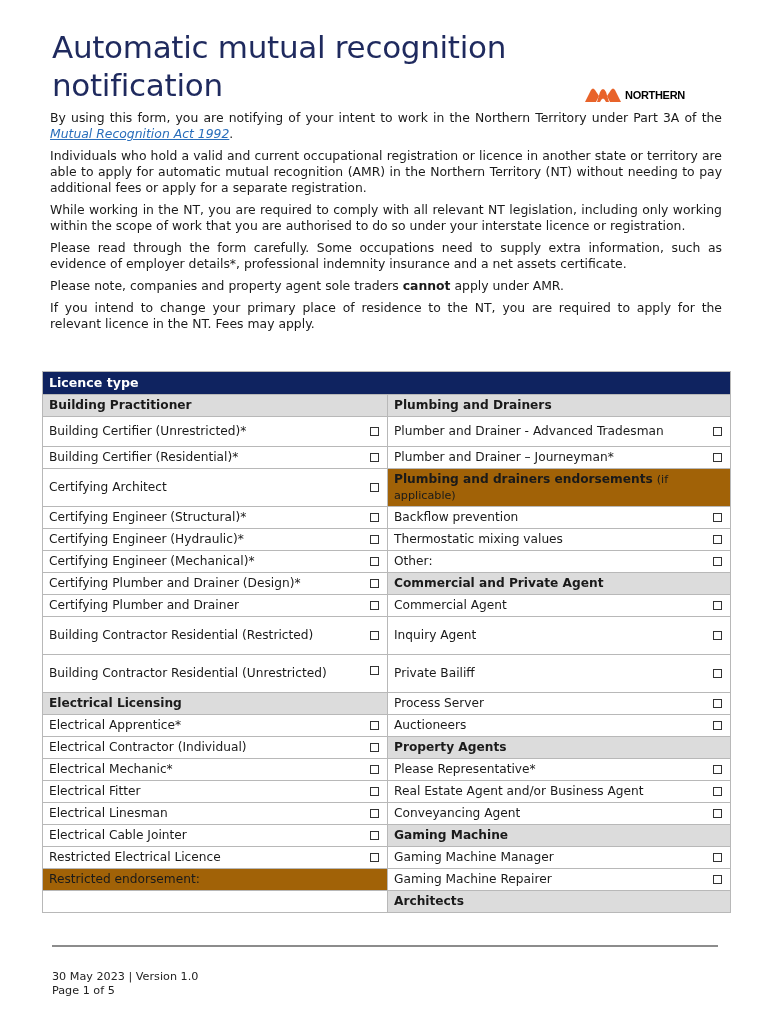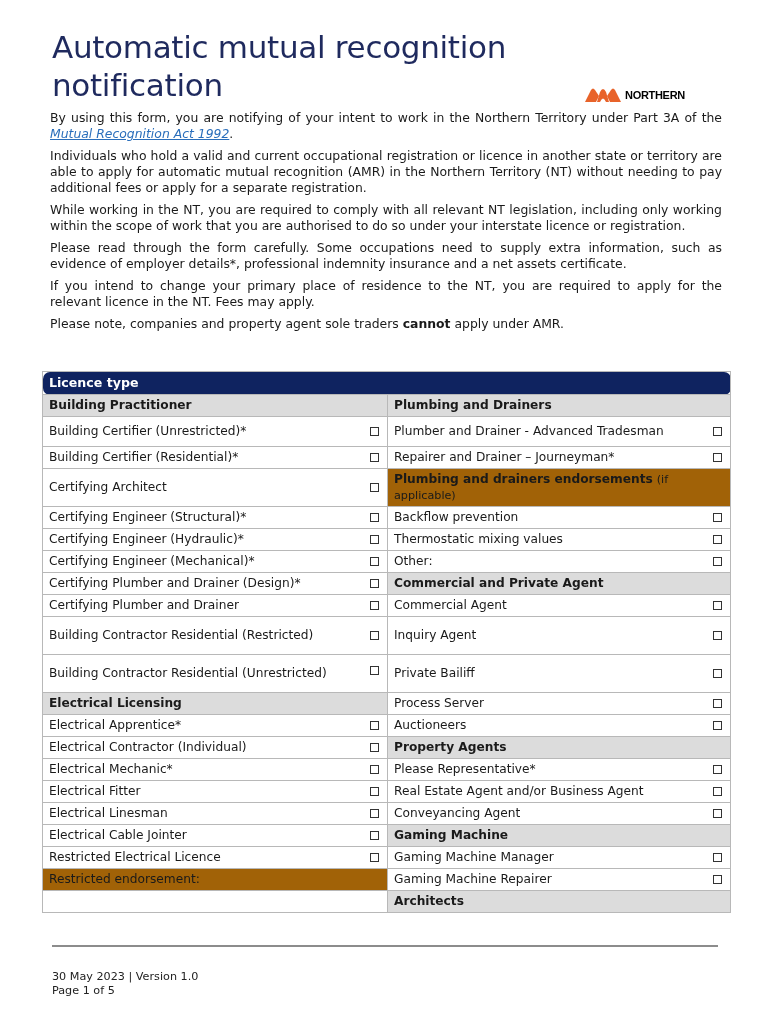--- a/index.html
+++ b/index.html
@@ -12,21 +12,21 @@
   .logo svg { display: block; }
   .logo-text { font-family: "Liberation Sans", sans-serif; font-size: 11px; font-weight: bold;
                color: #000000; letter-spacing: -0.3px; }
   .intro { position: absolute; left: 50px; top: 110px; width: 672px;
            font-size: 12.4px; line-height: 15.8px; }
   .intro p { margin: 0 0 6.5px 0; text-align: justify; }
   .intro a { color: #2a6ebb; font-style: italic; text-decoration: underline; }
   table.lic { position: absolute; left: 42px; top: 371px; width: 688px; border-collapse: collapse;
               font-size: 12.2px; table-layout: fixed; }
   table.lic td { border: 1px solid #b8b8b8; padding: 0 6px; vertical-align: middle; line-height: 14.5px; }
-  .thead td { background: #0f2360; color: #ffffff; font-weight: bold; height: 22px; font-size: 12.6px; border-color:#0f2360;border-radius:7px; }
+  .thead td { background: #0f2360; color: #ffffff; font-weight: bold; height: 22px; font-size: 12.6px; border-color:#0f2360; }
   .sect { background: #dcdcdc; font-weight: bold; }
   .sub { background: #a16207; }
   .cb { display: inline-block; width: 9px; height: 9px; border: 1px solid #333; box-sizing: border-box; }
   .cell { display: flex; align-items: center; justify-content: space-between; }
   .cell.top { align-items: flex-start; }
   .cell .lbl { flex: 1; padding-right: 8px; }
   .cell .box { width: 14px; display: flex; justify-content: center; }
   .small { font-weight: normal; font-size: 11.2px; }
   .rule { position: absolute; left: 52px; top: 945px; width: 666px; height: 2px; background: #8c8c8c; }
   .footer { position: absolute; left: 52px; top: 970px; font-size: 11.2px; line-height: 14px; color: #222; }
@@ -47,22 +47,22 @@
     <path d="M26 16 L23 10 L27 4 Q29 1 31 4 L37 16 Z" fill="#e8632a"></path>
   </svg>
   <span class="logo-text">NORTHERN</span>
 </div>
 
 <div class="intro">
   <p><span>By using this form, you are notifying of your intent to work in the Northern Territory under Part 3A of the </span><a>Mutual Recognition Act 1992</a><span>.</span></p>
   <p>Individuals who hold a valid and current occupational registration or licence in another state or territory are able to apply for automatic mutual recognition (AMR) in the Northern Territory (NT) without needing to pay additional fees or apply for a separate registration.</p>
   <p>While working in the NT, you are required to comply with all relevant NT legislation, including only working within the scope of work that you are authorised to do so under your interstate licence or registration.</p>
   <p>Please read through the form carefully. Some occupations need to supply extra information, such as evidence of employer details*, professional indemnity insurance and a net assets certificate.</p>
+  <p><span>Please note, companies and property agent sole traders </span><b>cannot</b><span> apply under AMR.</span></p>
   <p>If you intend to change your primary place of residence to the NT, you are required to apply for the relevant licence in the NT. Fees may apply.</p>
-  <p><span>Please note, companies and property agent sole traders </span><b>cannot</b><span> apply under AMR.</span></p>
 </div>
 
 <table class="lic">
   <colgroup>
       <col style="width:345px">
       <col style="width:343px">
     </colgroup>
   <tbody id="lic-body">
     <tr class="thead">
         <td colspan="2">Licence type</td>
@@ -93,21 +93,21 @@
         <td>
           <div class="cell">
             <span class="lbl">Building Certifier (Residential)*</span>
             <span class="box">
               <span class="cb"></span>
             </span>
           </div>
         </td>
         <td>
           <div class="cell">
-            <span class="lbl">Repairer and Drainer – Journeyman*</span>
+            <span class="lbl">Plumber and Drainer – Journeyman*</span>
             <span class="box">
               <span class="cb"></span>
             </span>
           </div>
         </td>
       </tr>
       <tr style="height: 38px; margin-top: 18px;">
         <td>
           <div class="cell">
             <span class="lbl">Certifying Architect</span>

